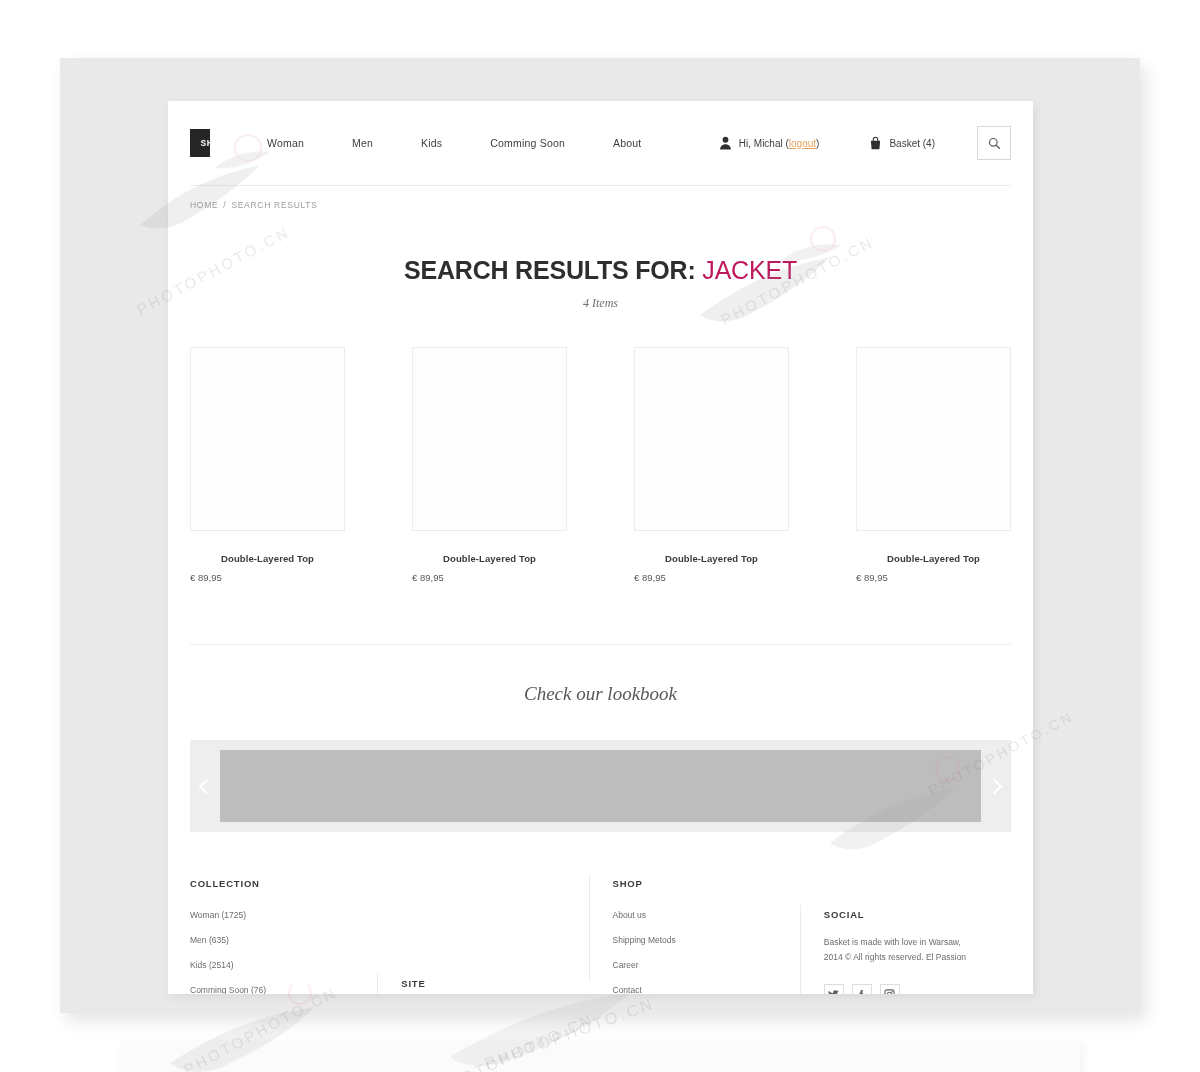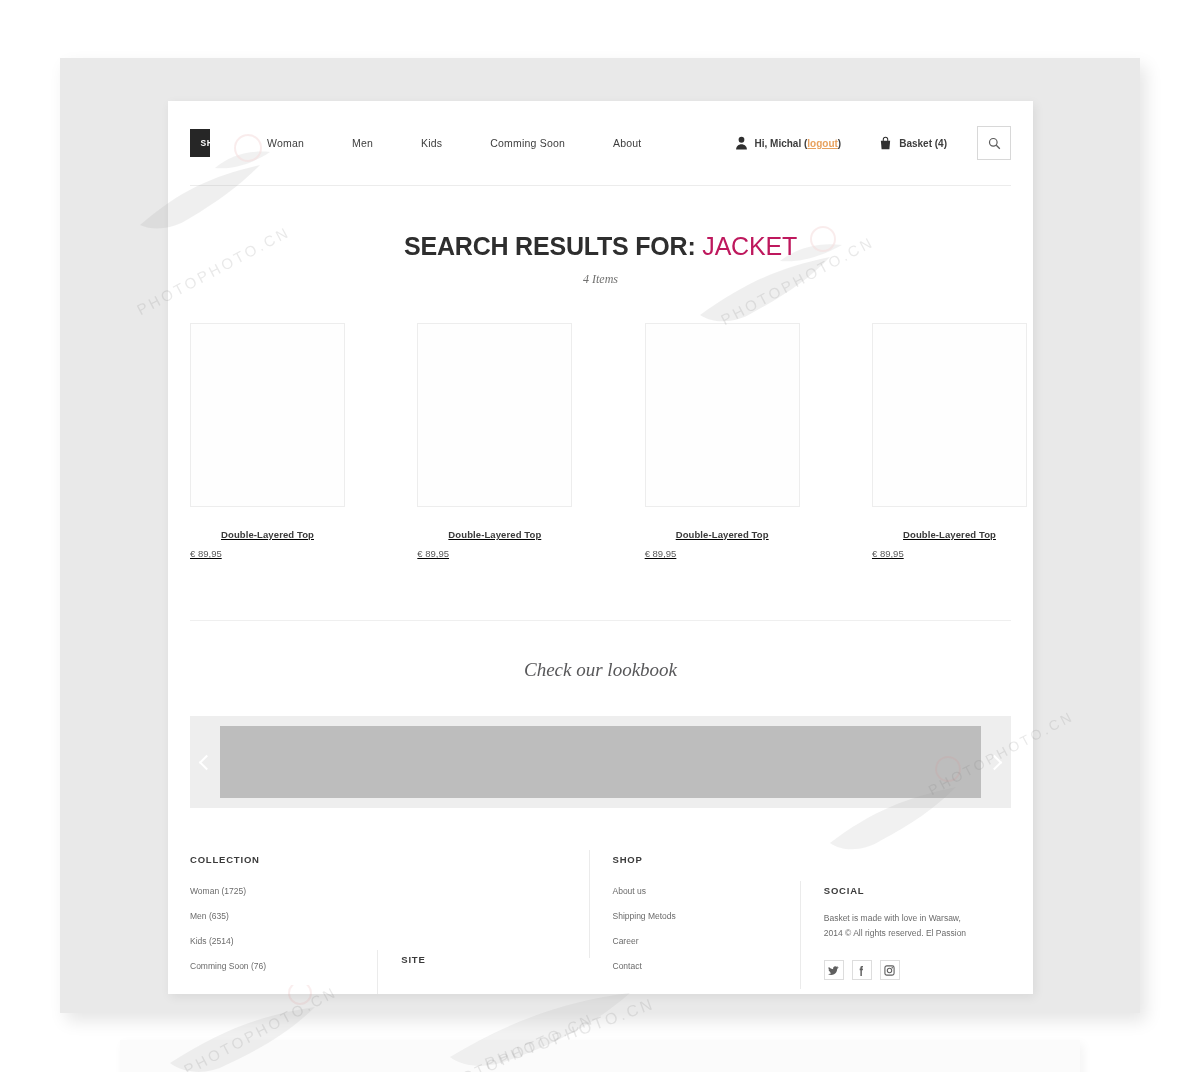--- a/index.html
+++ b/index.html
@@ -75,22 +75,21 @@
     font-size: 10.5px;
     color: #3d3d3d;
     text-decoration: none;
     letter-spacing: 0.2px;
     padding: 0 24px;
     white-space: nowrap;
   }
   .header-right {
     margin-left: auto;
     display: flex;
-    gap: 0;
-    font-weight: bold;
+    gap: 12px;
   }
   .acct, .basket {
     display: flex;
     align-items: center;
     font-size: 10px;
     color: #3d3d3d;
     white-space: nowrap;
   }
   .acct { margin-right: 38px; }
   .basket { margin-right: 30px; }
@@ -140,22 +139,21 @@
     font-style: italic;
     font-size: 12px;
     color: #70706f;
     margin-top: 13px;
   }
 
   
   .grid {
     display: flex;
     justify-content: space-between;
-    padding: 36px 6px 0 22px;
-    text-decoration: underline;
+    padding: 36px 22px 0 22px;
   }
   .card { width: 155px; }
   .card-img {
     width: 155px;
     height: 184px;
     border: 1px solid #ededed;
     background: #fefefe;
   }
   .card-name {
     text-align: center;
@@ -327,20 +325,23 @@
         <svg width="13" height="13" viewBox="0 0 13 13">
           <circle cx="5.3" cy="5.3" r="3.8" fill="none" stroke="#5a5a5a" stroke-width="1.2"></circle>
           <line x1="8.3" y1="8.3" x2="11.8" y2="11.8" stroke="#5a5a5a" stroke-width="1.3"></line>
         </svg>
       </div>
     </div>
   </div>
 
   <div class="hdr-divider"></div>
 
+  <div class="breadcrumb">
+    <a href="#">HOME</a><span class="sep">/</span><span>SEARCH RESULTS</span>
+  </div>
 
   <div class="title-wrap">
     <div class="title">
       <span class="strong">SEARCH RESULTS FOR:</span>
       <span class="query">JACKET</span>
     </div>
     <div class="subtitle">4 Items</div>
   </div>
 
   <div class="grid">

